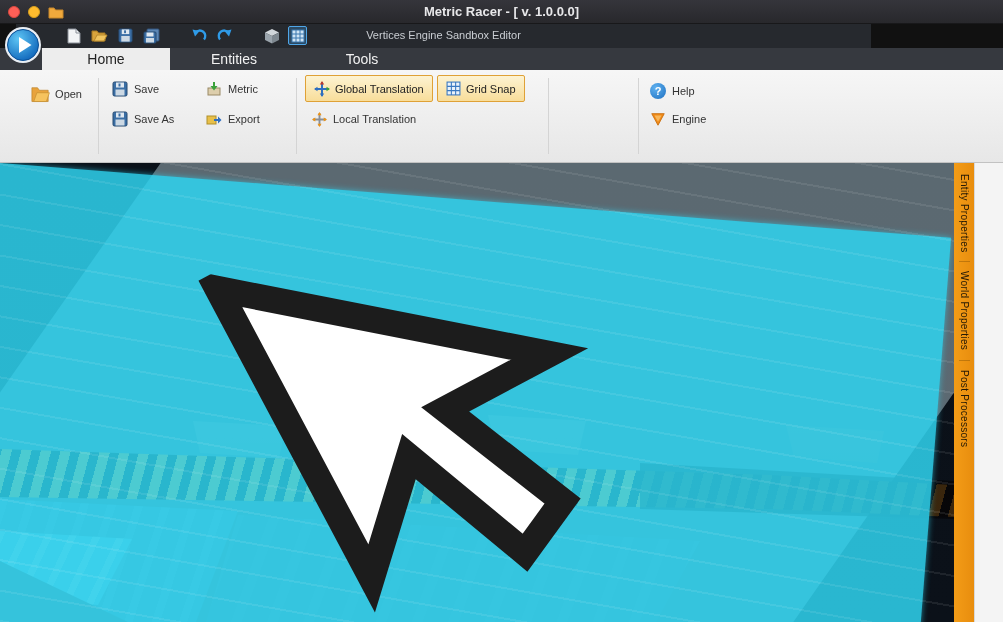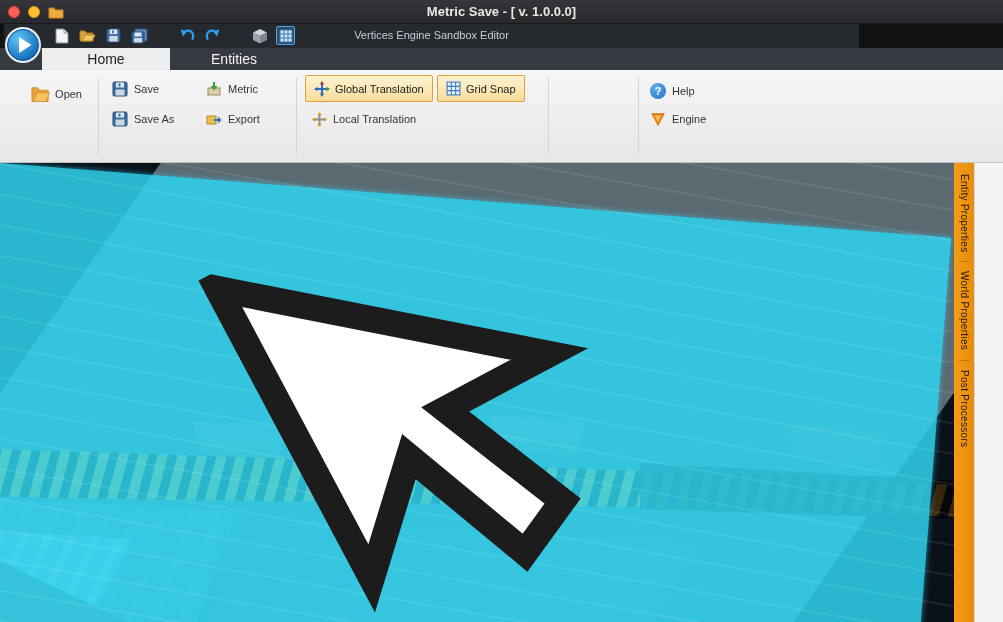--- a/index.html
+++ b/index.html
@@ -8,21 +8,21 @@
 
 
 .titlebar{position:absolute;left:0;top:0;width:1003px;height:24px;background:linear-gradient(#35353b,#28282c);border-bottom:1px solid #18181a;display:flex;align-items:center;justify-content:center}
 .titlebar .title{color:#e8e8ea;font-size:13px;font-weight:bold}
 .traffic{position:absolute;left:8px;top:0;height:24px;display:flex;align-items:center;gap:8px}
 .dot{width:12px;height:12px;border-radius:50%}
 .dot.red{background:#ff5f57;border:1px solid #d94940}
 .dot.yellow{background:#febc2e;border:1px solid #d89f1d}
 
 
-.toolbar{position:absolute;left:4px;top:24px;width:855px;height:24px;background:#26292e}
+.toolbar{position:absolute;left:16px;top:24px;width:855px;height:24px;background:#26292e}
 .toolbar .subtitle{position:absolute;left:0;right:0;top:5px;text-align:center;color:#c9cdd2;font-size:11px;pointer-events:none}
 .tb-icons{position:absolute;left:48px;top:2px;display:flex;align-items:center;gap:7px}
 .tb-btn{width:19px;height:19px;display:flex;align-items:center;justify-content:center;cursor:pointer}
 .tb-gap{width:14px}
 .tb-sel{border:1px solid #4fa6e8;background:#2c4a63;border-radius:2px}
 
 
 .play-btn{position:absolute;left:4px;top:26px;width:38px;height:38px;z-index:40;cursor:pointer}
 
 
@@ -100,21 +100,21 @@
 <div id="app">
 
   <div class="titlebar">
     <div class="traffic">
       <div class="dot red"></div>
       <div class="dot yellow"></div>
       <svg class="tb-folder" width="16" height="13" viewBox="0 0 16 13">
         <path d="M1,2 L6,2 L7.5,4 L15,4 L15,12 L1,12 Z" fill="#f0a93c" stroke="#c8882a" stroke-width="1"></path>
       </svg>
     </div>
-    <div class="title">Metric Save - [ v. 1.0.0.0]</div>
+    <div class="title">Metric Racer - [ v. 1.0.0.0]</div>
   </div>
 
   <div class="toolbar">
     <div class="subtitle">Vertices Engine Sandbox Editor</div>
     <div class="tb-icons">
       <div class="tb-btn">
         <svg width="14" height="16" viewBox="0 0 14 16">
           <path d="M1,1 L9,1 L13,5 L13,15 L1,15 Z" fill="#f2f4f6" stroke="#8a9098"></path>
           <path d="M9,1 L9,5 L13,5" fill="none" stroke="#8a9098"></path>
         </svg>
@@ -183,20 +183,21 @@
       </defs>
       <circle cx="19" cy="19" r="18" fill="#e9eef4"></circle>
       <circle cx="19" cy="19" r="15.5" fill="url(#pg)" stroke="#0a4f96"></circle>
       <polygon points="15,11 27.5,19 15,27" fill="#ffffff"></polygon>
     </svg>
   </div>
 
   <div class="tabbar">
     <div class="tab active">Home</div>
     <div class="tab">Entities</div>
+    <div class="tab">Tools</div>
   </div>
 
   <div class="ribbon">
     <div class="sep" style="left:98px"></div>
     <div class="sep" style="left:296px"></div>
     <div class="sep" style="left:548px"></div>
     <div class="sep" style="left:638px"></div>
 
     <div class="rb-bigbtn" style="left:30px;top:8px;width:52px">
       <svg width="32" height="32" viewBox="0 0 32 32">

